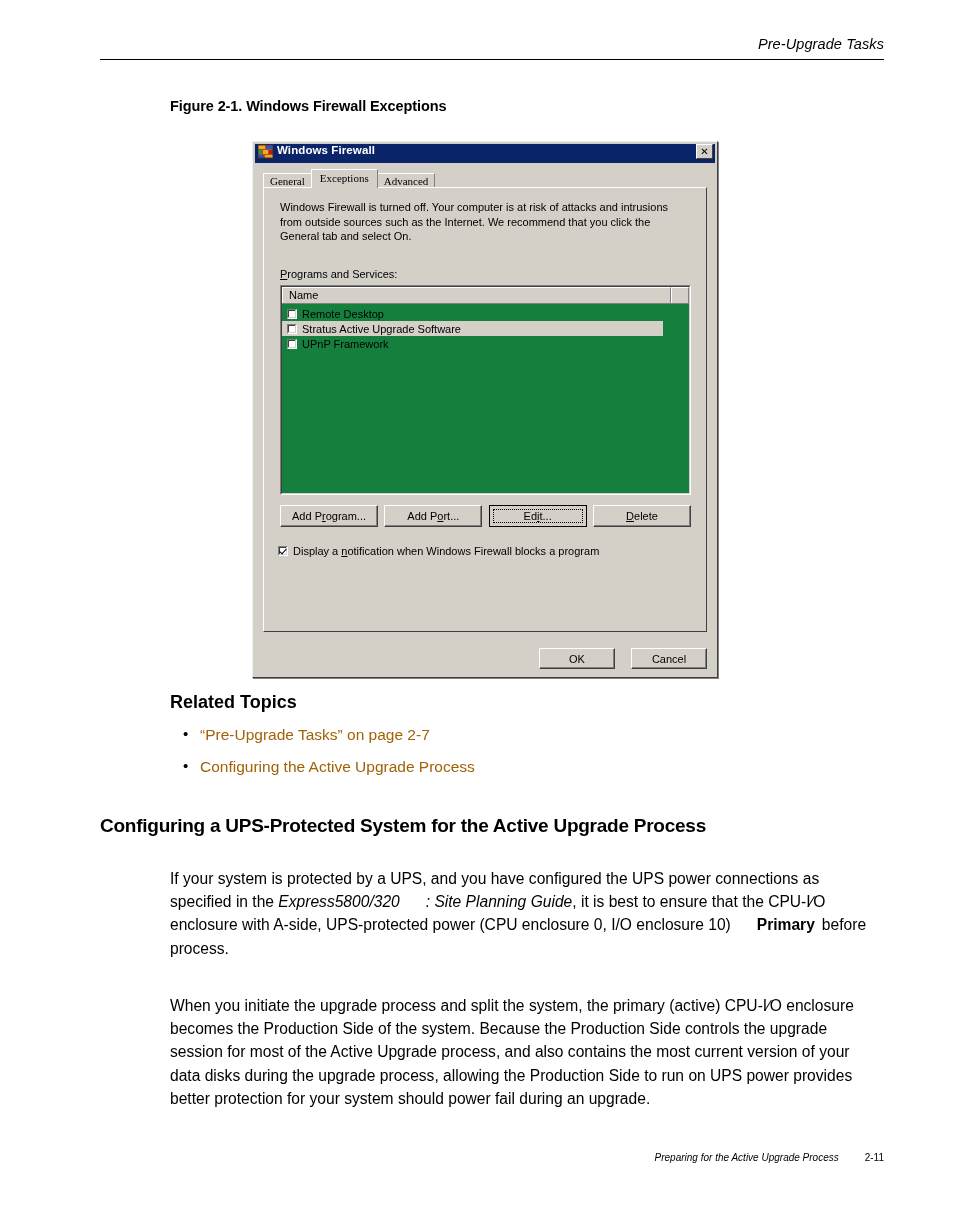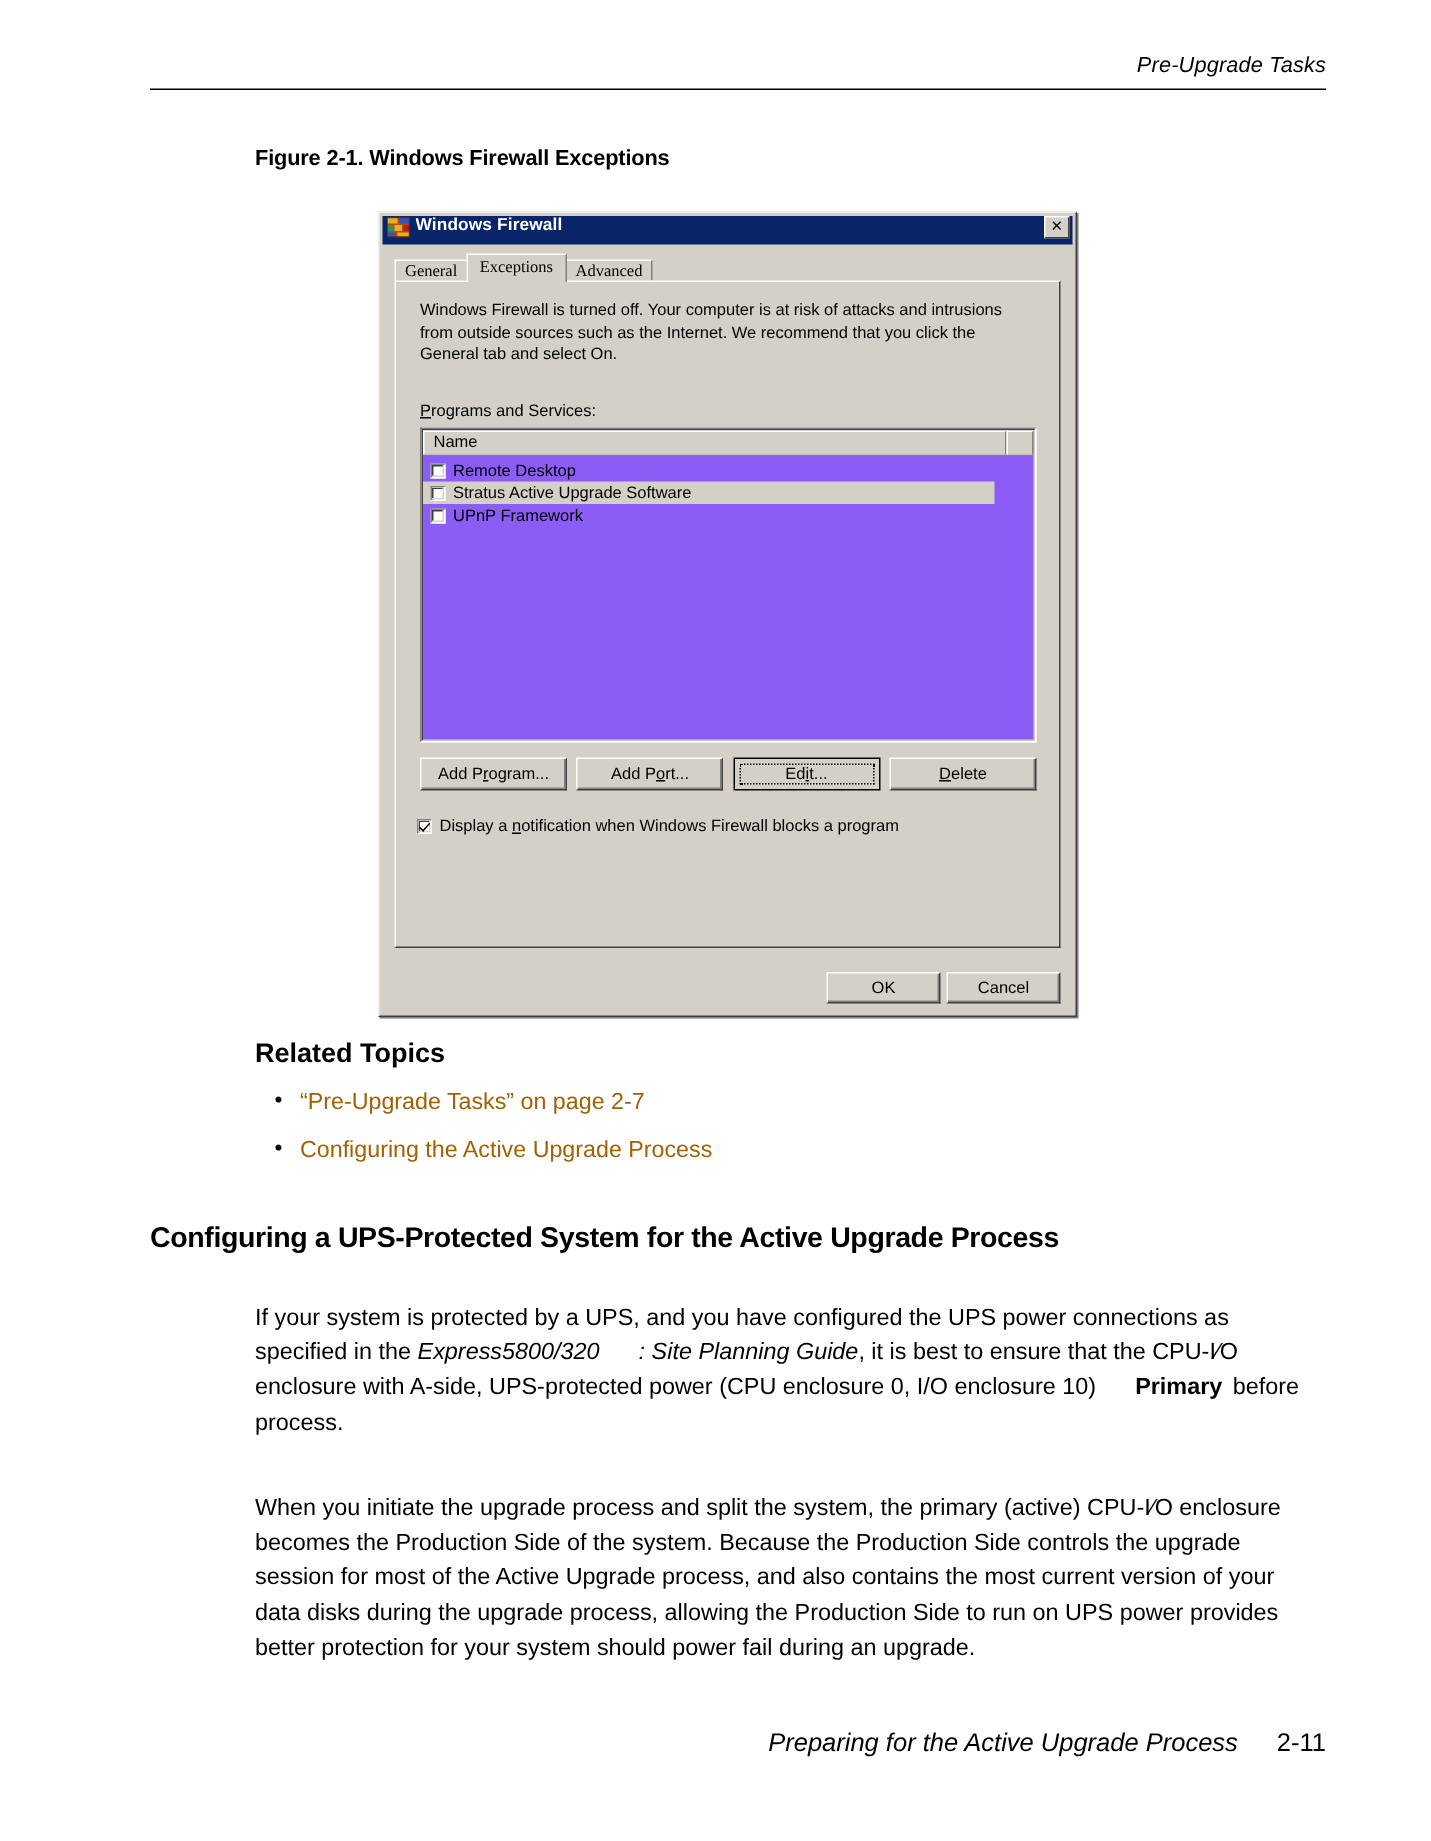--- a/index.html
+++ b/index.html
@@ -185,21 +185,21 @@
     box-sizing: border-box;
     overflow: hidden;
   }
   .listbox .lb-inner {
     position: absolute;
     inset: 0;
     border: 1px solid #404040;
     border-right-color: #d4d0c8;
     border-bottom-color: #d4d0c8;
     box-sizing: border-box;
-    background: #8b5cf6;
+    background: #15803d;
   }
   .lb-header {
     display: flex;
     height: 16px;
     background: #d4d0c8;
     border-bottom: 1px solid #808080;
   }
   .lb-header .col-name {
     flex: 1 1 auto;
     border: 1px solid #ffffff;
@@ -290,21 +290,21 @@
     top: 357px;
     display: flex;
     align-items: center;
     font-size: 11px;
   }
   .dlg-footer {
     position: absolute;
     right: 10px;
     bottom: 8px;
     display: flex;
-    gap: 4px;
+    gap: 16px;
   }
   .dlg-footer .w-btn { width: 76px; height: 21px; }
 
   
   #related-topics {
     position: absolute;
     left: 170px;
     top: 692px;
     width: 720px;
   }
@@ -358,21 +358,21 @@
   .gap { display: inline-block; width: 26px; }
   .gap-sm { display: inline-block; width: 7px; }
 
   
   #page-footer {
     position: absolute;
     left: 100px;
     top: 1152px;
     width: 784px;
     text-align: right;
-    font-size: 17px;
+    font-size: 10px;
   }
   #page-footer .foot-title { font-style: italic; }
   #page-footer .foot-page { margin-left: 26px; font-style: normal; }
 </style>
 </head>
 <body>
 
 <div id="page-header">
   <div class="hdr-text">Pre-Upgrade Tasks</div>
   <div class="hdr-rule"></div>

